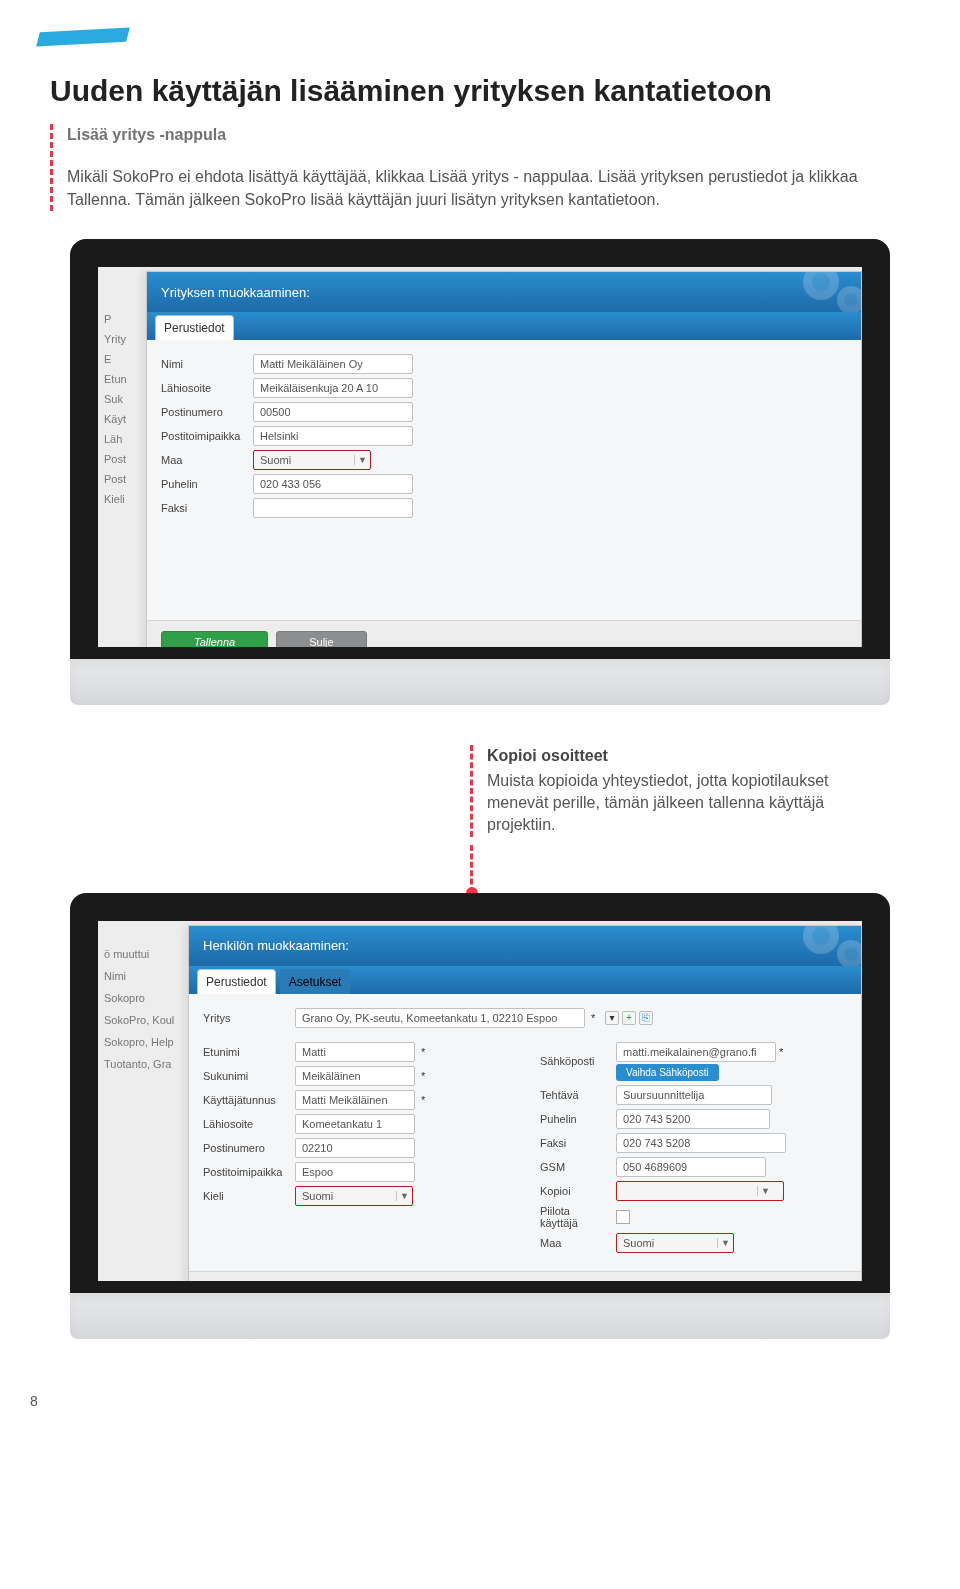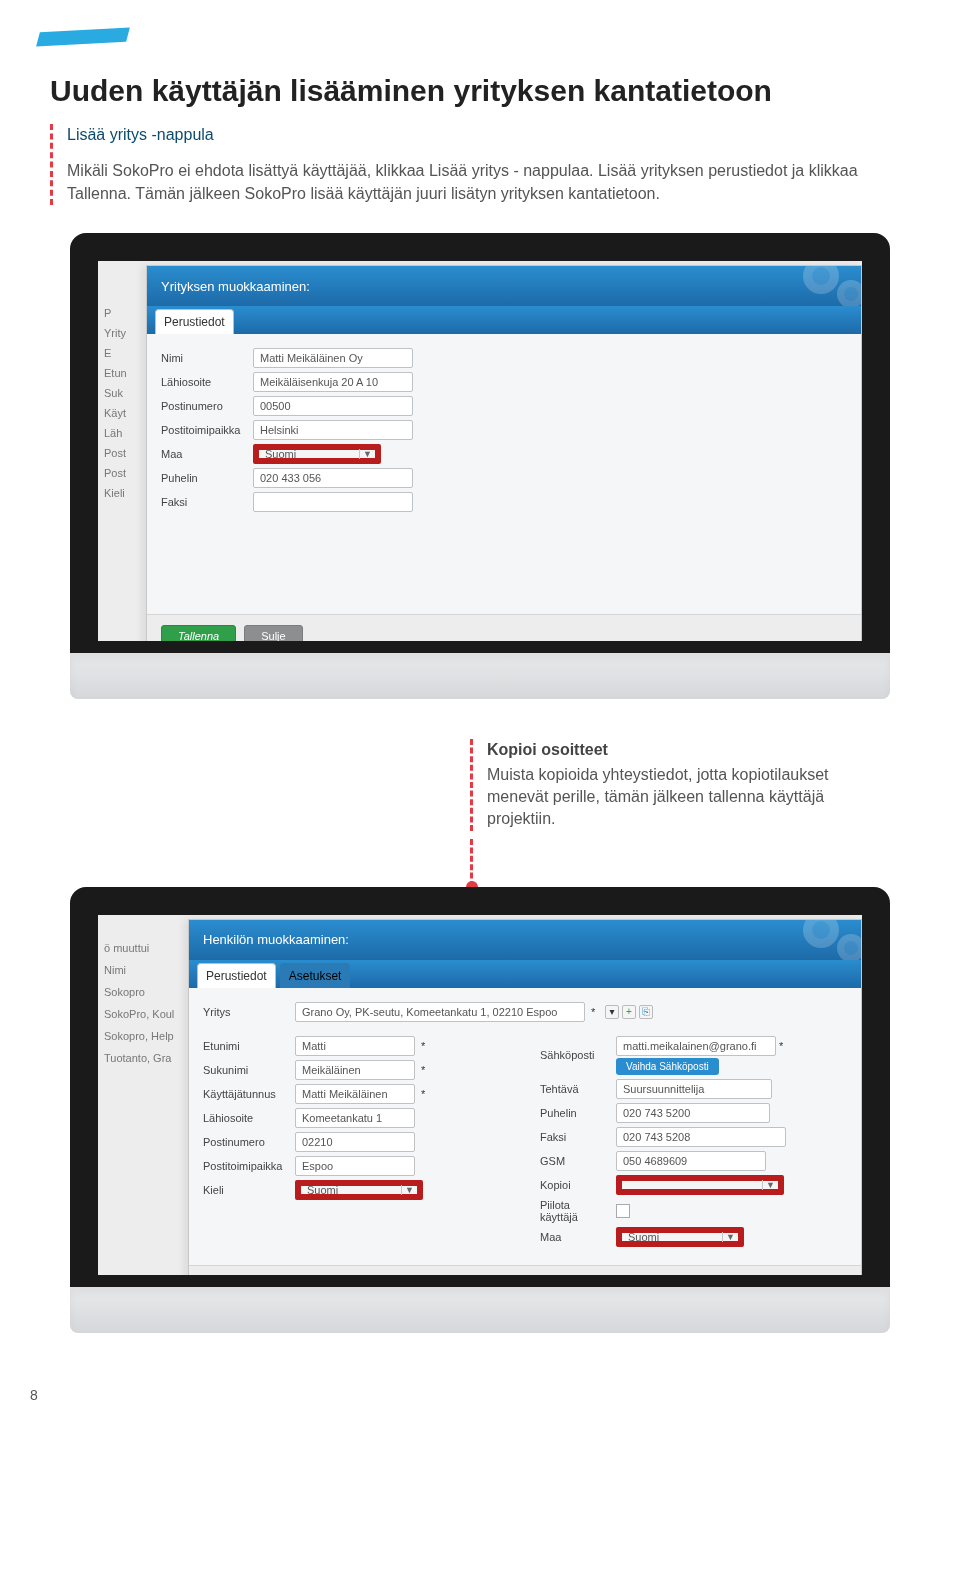--- a/index.html
+++ b/index.html
@@ -28,23 +28,23 @@
   }
   .intro-block {
     border-left: 3px dashed #e63946;
     padding-left: 14px;
     margin-bottom: 28px;
     font-size: 16px;
     line-height: 1.4;
     color: #555;
   }
   .intro-block .sub-heading {
-    font-weight: 400;
-    color: #0c4a6e;
-    margin-bottom: 14px;
+    font-weight: 700;
+    color: #737373;
+    margin-bottom: 20px;
   }
   .monitor {
     width: 820px;
     margin: 0 auto 40px auto;
   }
   .monitor-frame {
     border: 28px solid #1a1a1a;
     border-bottom: 12px solid #1a1a1a;
     border-radius: 16px 16px 0 0;
     background: #e2e4e5;
@@ -162,21 +162,21 @@
     padding: 0 6px;
     font-size: 11px;
     color: #555;
     width: 160px;
     border-radius: 2px;
   }
   .form-input.small { width: 120px; }
   .dropdown-wrap {
     display: inline-flex;
     align-items: center;
-    border: 6px solid #b91c1c;
+    border: 1px solid #b91c1c;
     border-radius: 2px;
     background: #f5f5f5;
     height: 20px;
   }
   .dropdown-wrap .val {
     padding: 0 6px;
     font-size: 11px;
     color: #555;
     min-width: 100px;
   }
@@ -189,21 +189,21 @@
   }
   .star { color: #333; font-size: 11px; width: 8px; }
   .modal-footer {
     background: #ededed;
     padding: 10px 14px;
     display: flex;
     gap: 8px;
     border-top: 1px solid #d5d5d5;
   }
   .btn {
-    padding: 4px 16px;
+    padding: 4px 32px;
     font-size: 11px;
     border-radius: 3px;
     border: 1px solid;
   }
   .btn-save {
     background: #2f9f4a;
     color: #fff;
     border-color: #248a3c;
     font-style: italic;
   }

